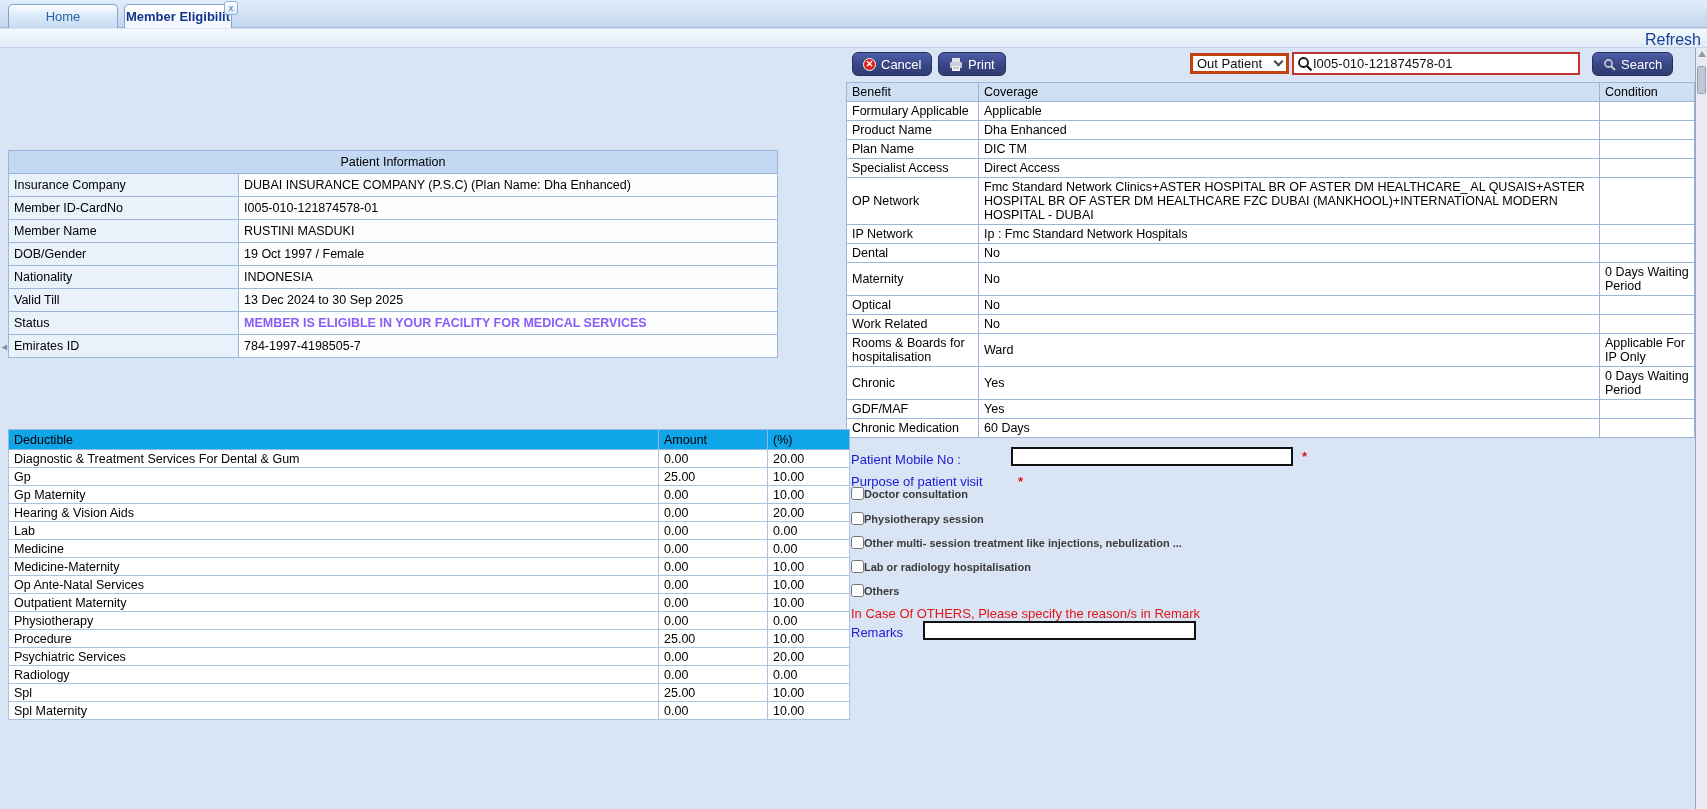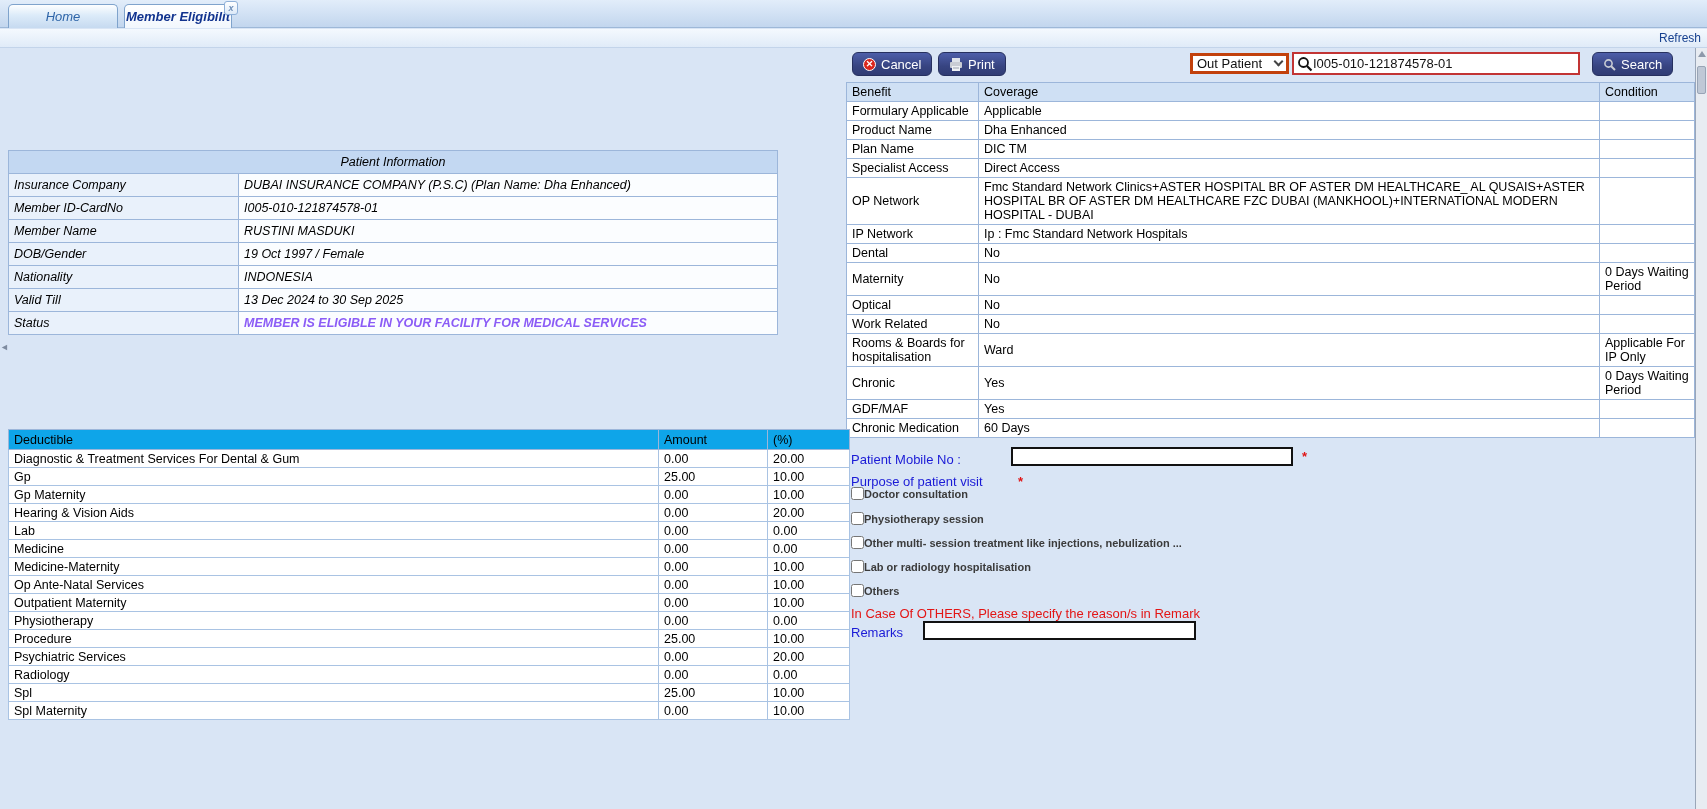--- a/index.html
+++ b/index.html
@@ -9,33 +9,33 @@
   #stage { position:absolute; inset:0; width:1707px; height:809px; background:#d9e5f5; }
 
   
   .photo-sliver { position:absolute; left:945px; top:0; width:255px; height:7px;
     background:linear-gradient(90deg,#aac6e2,#e9d6c5 25%,#f2e3d2 40%,#cfd9e6 55%,#8fa9c6 72%,#bfd3e8 90%,#9db8d6); }
 
   
   .tabstrip { position:absolute; left:0; top:0; width:1707px; height:28px;
     background:linear-gradient(#e2edfa,#c2d6ee); border-bottom:1px solid #9db8d8; }
   .tab { position:absolute; top:4px; height:24px; border:1px solid #7fa3cc; border-bottom:none;
-    border-radius:5px 5px 0 0; font-size:13px; display:flex; align-items:center; justify-content:center; cursor:default;font-style:italic; }
+    border-radius:5px 5px 0 0; font-size:13px; display:flex; align-items:center; justify-content:center; cursor:default; }
   .tab-home { left:8px; width:110px; background:linear-gradient(#fdfeff,#dcebf9 45%,#c6daf0);
     color:#2d64a8; }
   .tab-active { left:124px; width:108px; background:linear-gradient(#ffffff,#f2f7fd);
     color:#12348f; font-weight:bold; }
   .tab-close { position:absolute; right:-7px; top:-4px; width:14px; height:14px; border:1px solid #8fb0d8;
     border-radius:3px; background:linear-gradient(#ffffff,#dce9f8); color:#6f8fb8; font-size:9px;
     line-height:12px; text-align:center; font-weight:bold; }
 
   
   .toolbar { position:absolute; left:0; top:29px; width:1707px; height:19px;
     background:linear-gradient(#f4f9fe,#e0ebf8); border-bottom:1px solid #c3d4ea; }
-  .refresh-link { position:absolute; right:6px; top:2px; font-size:12px; color:#17418f; cursor:pointer; }
+  .refresh-link { position:absolute; right:6px; top:2px; font-size:16px; color:#17418f; cursor:pointer; }
 
   
   .btn { position:absolute; height:24px; border:1px solid #26305f; border-radius:6px;
     background:linear-gradient(#4d5ea9,#374481 60%,#303c74); color:#fff; font-size:13px;
     display:flex; align-items:center; gap:5px; padding:0 10px; cursor:pointer;
     font-family:"Liberation Sans",sans-serif; }
   .cancel-ico { width:13px; height:13px; border-radius:50%; background:#d9261d; border:1px solid #fff;
     color:#fff; font-size:9px; font-weight:bold; line-height:11px; text-align:center; }
   .ico-svg { display:inline-block; }
 
@@ -49,21 +49,21 @@
     border:2px solid #c23434; display:flex; align-items:center; padding:0 3px; }
   .search-box input { border:none; outline:none; flex:1; font-size:13px; color:#111;
     font-family:"Liberation Sans",sans-serif; }
 
   
   table { border-collapse:collapse; table-layout:fixed; background:#fff; }
   td, th { border:1px solid #9cb6da; font-size:12.5px; color:#000; padding:1px 5px;
     overflow:hidden; text-align:left; vertical-align:middle; font-weight:normal; }
 
   
-  .pi-table { position:absolute; left:8px; top:150px; width:770px;font-style:italic; }
+  .pi-table { position:absolute; left:8px; top:150px; width:770px; }
   .pi-title { background:#c3d8f2; text-align:center; height:20px; }
   .pi-table td { height:23px; }
   .pi-label { background:#e9f1fb; width:230px; }
   .pi-value { background:#fbfdff;margin-left:32px; }
   .pi-green { color:#8b5cf6; font-weight:bold; }
 
   
   .bn-table { position:absolute; left:846px; top:82px; width:848px; }
   .bn-table th { background:#cfe0f4; height:19px; }
   .bn-table td { line-height:14px; padding:2px 5px; }
@@ -178,20 +178,24 @@
           <td class="pi-label">Nationality</td>
           <td class="pi-value">INDONESIA</td>
         </tr>
         <tr>
           <td class="pi-label">Valid Till</td>
           <td class="pi-value">13 Dec 2024 to 30 Sep 2025</td>
         </tr>
         <tr>
           <td class="pi-label">Status</td>
           <td class="pi-value pi-green">MEMBER IS ELIGIBLE IN YOUR FACILITY FOR MEDICAL SERVICES</td>
+        </tr>
+        <tr>
+          <td class="pi-label">Emirates ID</td>
+          <td class="pi-value">784-1997-4198505-7</td>
         </tr>
       </tbody>
   </table>
 
   <table class="bn-table">
     <colgroup>
         <col style="width:132px">
         <col style="width:621px">
         <col style="width:95px">
       </colgroup>

